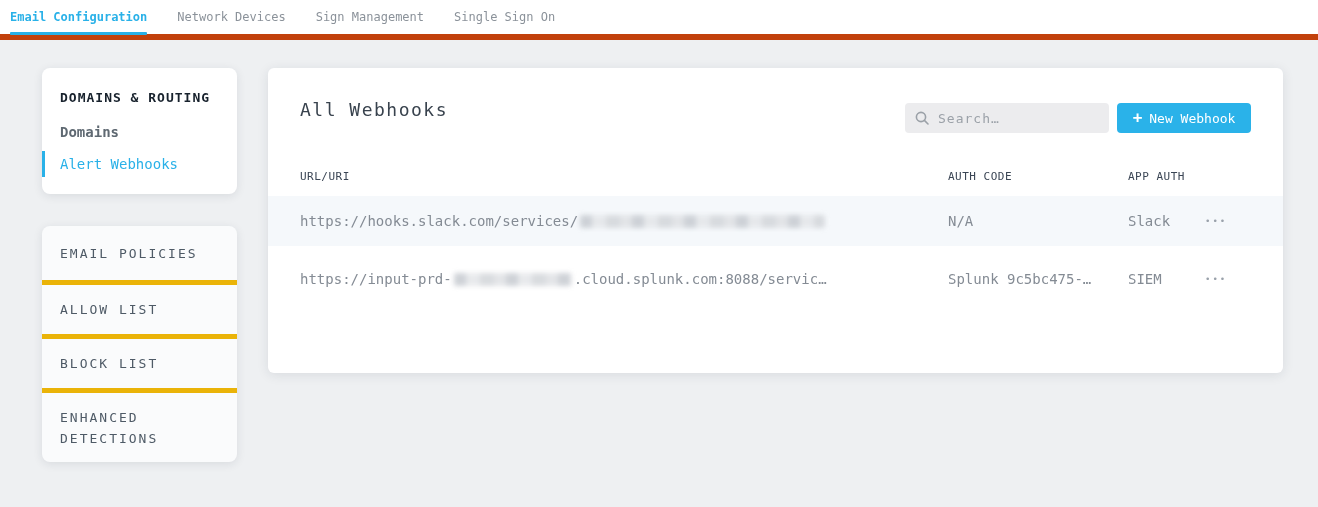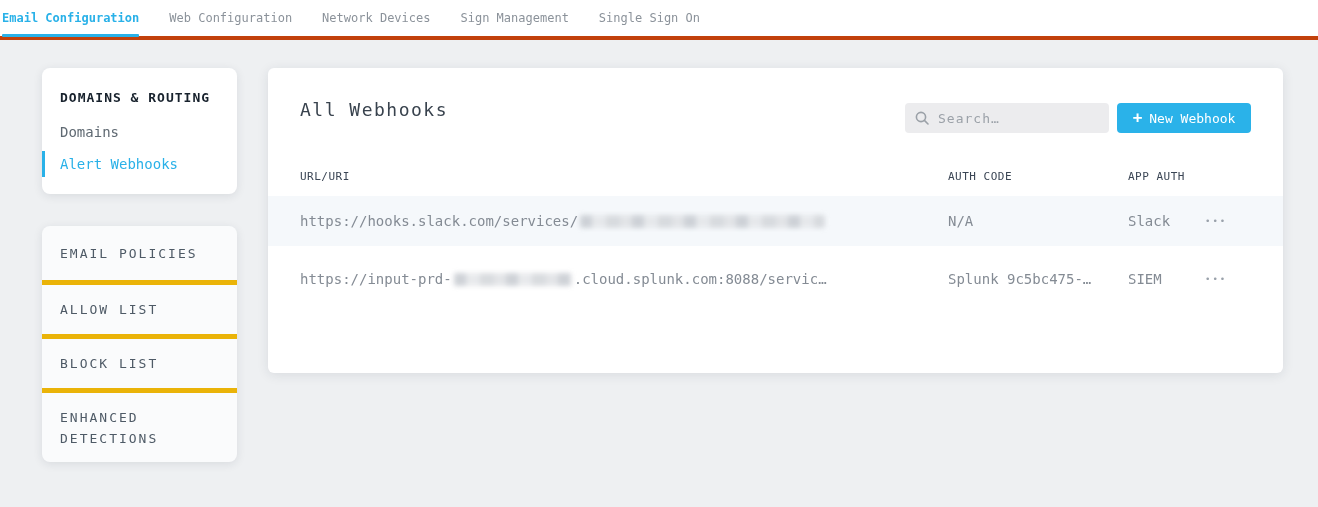--- a/index.html
+++ b/index.html
@@ -2,22 +2,22 @@
 <html><head>
 <meta charset="utf-8">
 <style>
   * { margin:0; padding:0; box-sizing:border-box; font-family:"DejaVu Sans Mono", monospace; }
   html,body { width:1318px; height:507px; }
   body { background:#eef0f2; position:relative; overflow:hidden; }
 
   
   .topbar {
     position:absolute; top:0; left:0; right:0; height:40px;
-    background:#ffffff; border-bottom:4px solid #c2410c;
-    display:flex; align-items:stretch; padding-left:2px; gap:30px; z-index:3;
+    background:#ffffff; border-bottom:6px solid #c2410c;
+    display:flex; align-items:stretch; padding-left:10px; gap:30px; z-index:3;
   }
   .tab {
     font-size:12px; color:#8b929a; display:flex; align-items:center;
     position:relative; cursor:pointer; white-space:nowrap;
   }
   .tab.active { color:#29b1e8; font-weight:bold; }
   .tab.active::after {
     content:""; position:absolute; left:0; right:0; bottom:-1px; height:3px;
     background:#29b1e8; border-radius:1px;
   }
@@ -27,21 +27,21 @@
     position:absolute; left:42px; top:68px; width:195px; height:126px;
     background:#ffffff; border-radius:8px;
     box-shadow:0 2px 10px rgba(30,40,60,.10);
   }
   .card-domains .card-title {
     position:absolute; left:18px; top:22px; font-size:13px; font-weight:bold;
     letter-spacing:1px; color:#18222d; white-space:nowrap;
   }
   .side-item { position:absolute; left:0; right:0; height:26px; display:flex; align-items:center;
     padding-left:18px; font-size:14px; color:#5f6972; cursor:pointer; }
-  .side-item.domains { top:51px; }
+  .side-item.domains { top:51px;font-weight:bold; }
   .side-item.webhooks { top:83px; color:#29b1e8; }
   .side-item .active-bar {
     position:absolute; left:0; top:0; bottom:0; width:3px; background:#29b1e8;
   }
 
   .card-sections {
     position:absolute; left:42px; top:226px; width:195px; height:236px;
     background:#fafbfc; border-radius:8px; overflow:hidden;
     box-shadow:0 2px 10px rgba(30,40,60,.10);
   }
@@ -110,21 +110,20 @@
     position:absolute; left:935px; top:50%; transform:translateY(-50%);
     color:#9aa2ab; font-size:9px; letter-spacing:2px; cursor:pointer;
     padding:4px 2px;
   }
 </style>
 </head>
 <body>
 
 <header class="topbar">
   <div class="tab active">Email Configuration</div>
-  <div class="tab">Web Configuration</div>
   <div class="tab">Network Devices</div>
   <div class="tab">Sign Management</div>
   <div class="tab">Single Sign On</div>
 </header>
 
 <aside>
   <div class="card-domains">
     <div class="card-title">DOMAINS &amp; ROUTING</div>
     <div class="side-item domains">
       <span>Domains</span>

